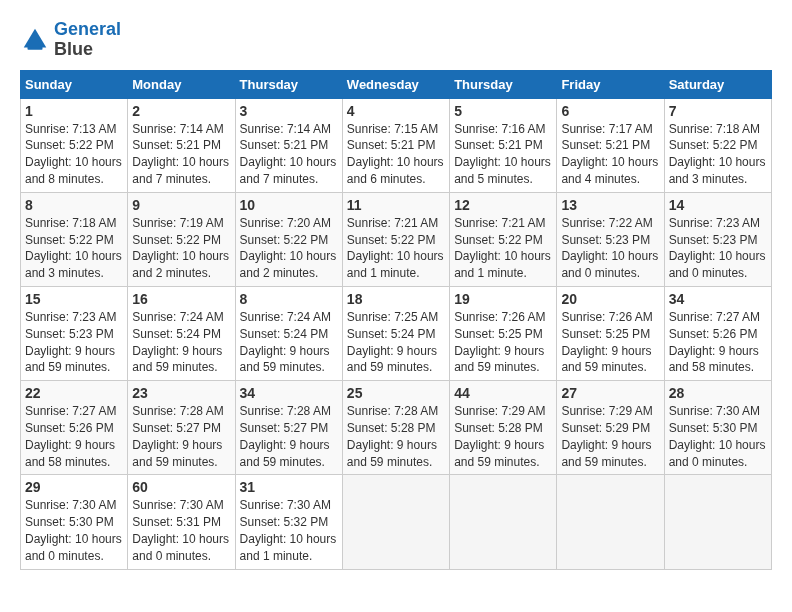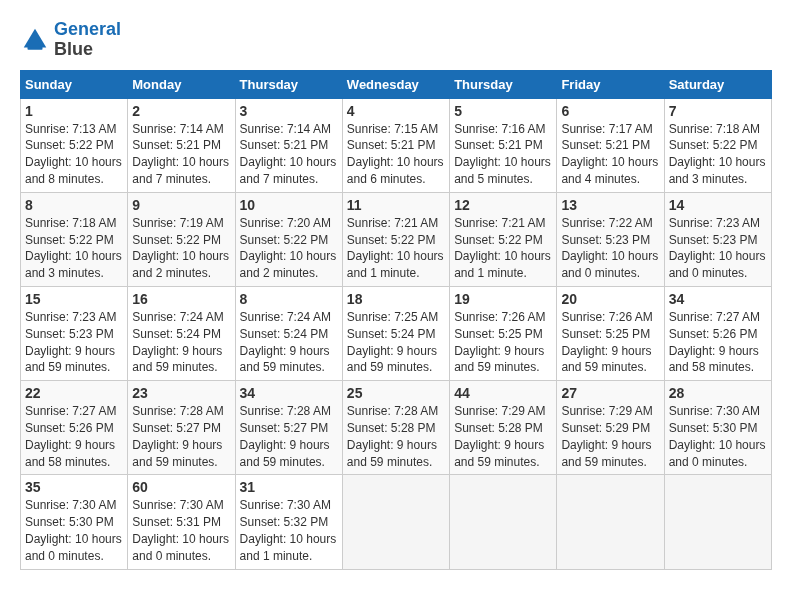--- a/index.html
+++ b/index.html
@@ -344,21 +344,21 @@
         <div class="day-num">28</div>
         <div class="day-info">
           Sunrise: 7:30 AM<br>
           Sunset: 5:30 PM<br>
           Daylight: 10 hours and 0 minutes.
         </div>
       </td>
       </tr>
       <tr>
         <td>
-        <div class="day-num">35</div>
+        <div class="day-num">29</div>
         <div class="day-info">
           Sunrise: 7:30 AM<br>
           Sunset: 5:30 PM<br>
           Daylight: 10 hours and 0 minutes.
         </div>
       </td>
         <td>
         <div class="day-num">60</div>
         <div class="day-info">
           Sunrise: 7:30 AM<br>

